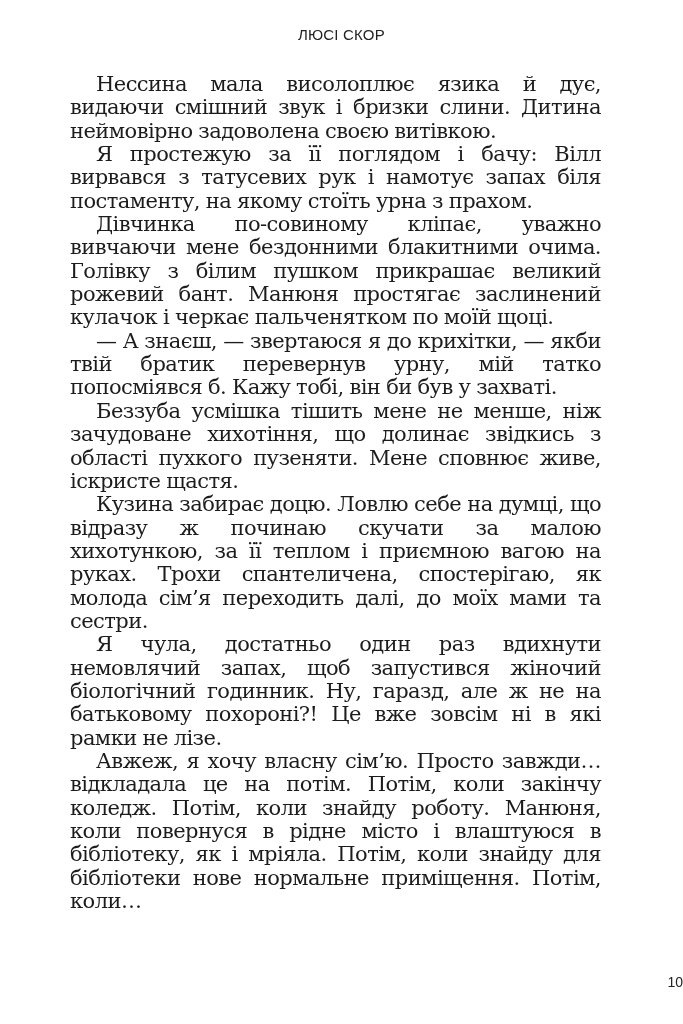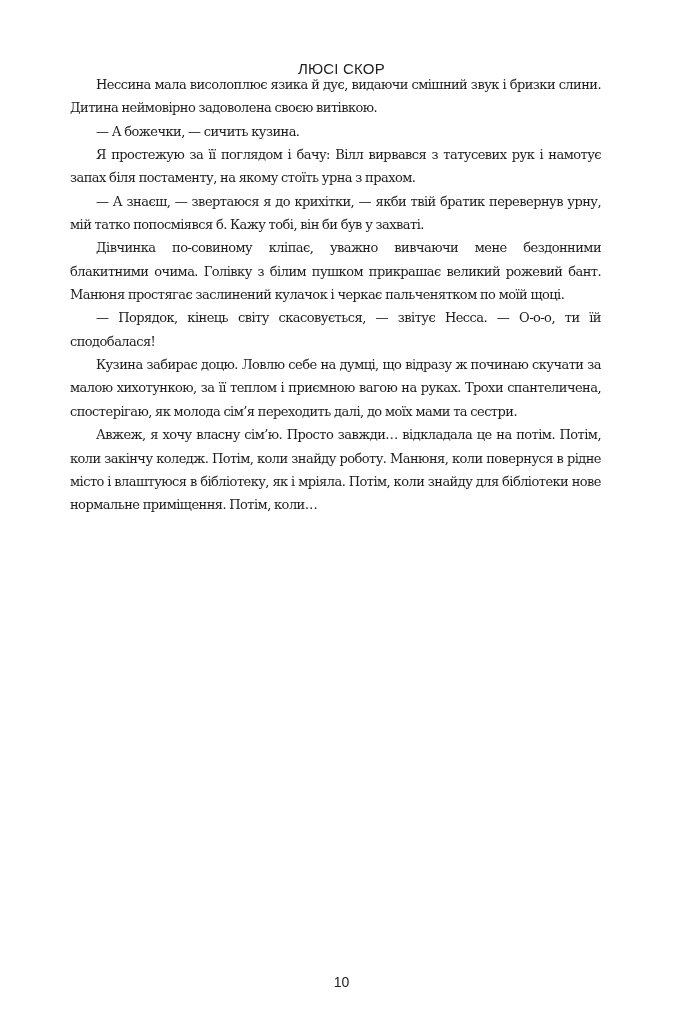--- a/index.html
+++ b/index.html
@@ -17,60 +17,59 @@
     .running-head {
       position: absolute;
       top: 26px;
       left: 0;
       width: 683px;
       text-align: center;
       font-family: "Liberation Sans", "DejaVu Sans", sans-serif;
       font-size: 15px;
       letter-spacing: 0.2px;
       color: #222;
-      margin-top: 34px;
     }
     .text-block {
       position: absolute;
       top: 73px;
       left: 70px;
       width: 531px;
       font-family: "DejaVu Serif", "Liberation Serif", serif;
-      font-size: 13px;
+      font-size: 21px;
       line-height: 23.35px;
       text-align: justify;
       letter-spacing: -0.55px;
       word-spacing: -0.3px;
       color: #1c1c1c;
     }
     .text-block p {
       margin: 0;
       text-indent: 26px;
       hyphens: manual;
     }
     .page-number {
       position: absolute;
       top: 974px;
       left: 0;
       width: 683px;
-      text-align: center;
+      text-align: right;
       font-family: "Liberation Sans", "DejaVu Sans", sans-serif;
       font-size: 14px;
       color: #222;
     }
   </style>
 </head>
 <body>
 
 <div class="running-head">ЛЮСІ СКОР</div>
 
 <div class="text-block">
   <p>Нессина мала висолоплює язика й дує, видаючи смішний звук і бризки слини. Дитина неймовірно задоволена своєю витівкою.</p>
-  <p>— А божечки, — сичить кузина.</p>
   <p>Я простежую за її поглядом і бачу: Вілл вирвався з татусе­вих рук і намотує запах біля постаменту, на якому стоїть ур­на з прахом.</p>
+  <p>Дівчинка по-совиному кліпає, уважно вивчаючи мене бездонними блакитними очима. Голівку з білим пушком прикрашає великий рожевий бант. Манюня простягає за­слинений кулачок і черкає пальченятком по моїй щоці.</p>
   <p>— А знаєш, — звертаюся я до крихітки, — якби твій бра­тик перевернув урну, мій татко попосміявся б. Кажу тобі, він би був у захваті.</p>
-  <p>Дівчинка по-совиному кліпає, уважно вивчаючи мене бездонними блакитними очима. Голівку з білим пушком прикрашає великий рожевий бант. Манюня простягає за­слинений кулачок і черкає пальченятком по моїй щоці.</p>
-  <p>— Порядок, кінець світу скасовується, — звітує Несса. — О-о-о, ти їй сподобалася!</p>
+  <p>Беззуба усмішка тішить мене не менше, ніж зачудоване хихотіння, що долинає звідкись з області пухкого пузеняти. Мене сповнює живе, іскристе щастя.</p>
   <p>Кузина забирає доцю. Ловлю себе на думці, що відра­зу ж починаю скучати за малою хихотункою, за її теплом і приємною вагою на руках. Трохи спантеличена, спосте­рігаю, як молода сім’я переходить далі, до моїх мами та сестри.</p>
+  <p>Я чула, достатньо один раз вдихнути немовлячий запах, щоб запустився жіночий біологічний годинник. Ну, гаразд, але ж не на батьковому похороні?! Це вже зовсім ні в які рамки не лізе.</p>
   <p>Авжеж, я хочу власну сім’ю. Просто завжди… відкладала це на потім. Потім, коли закінчу коледж. Потім, коли знай­ду роботу. Манюня, коли повернуся в рідне місто і влаштуюся в бібліотеку, як і мріяла. Потім, коли знайду для бібліотеки нове нормальне приміщення. Потім, коли…</p>
 </div>
 
 <div class="page-number">10</div>
 
 </body></html>

